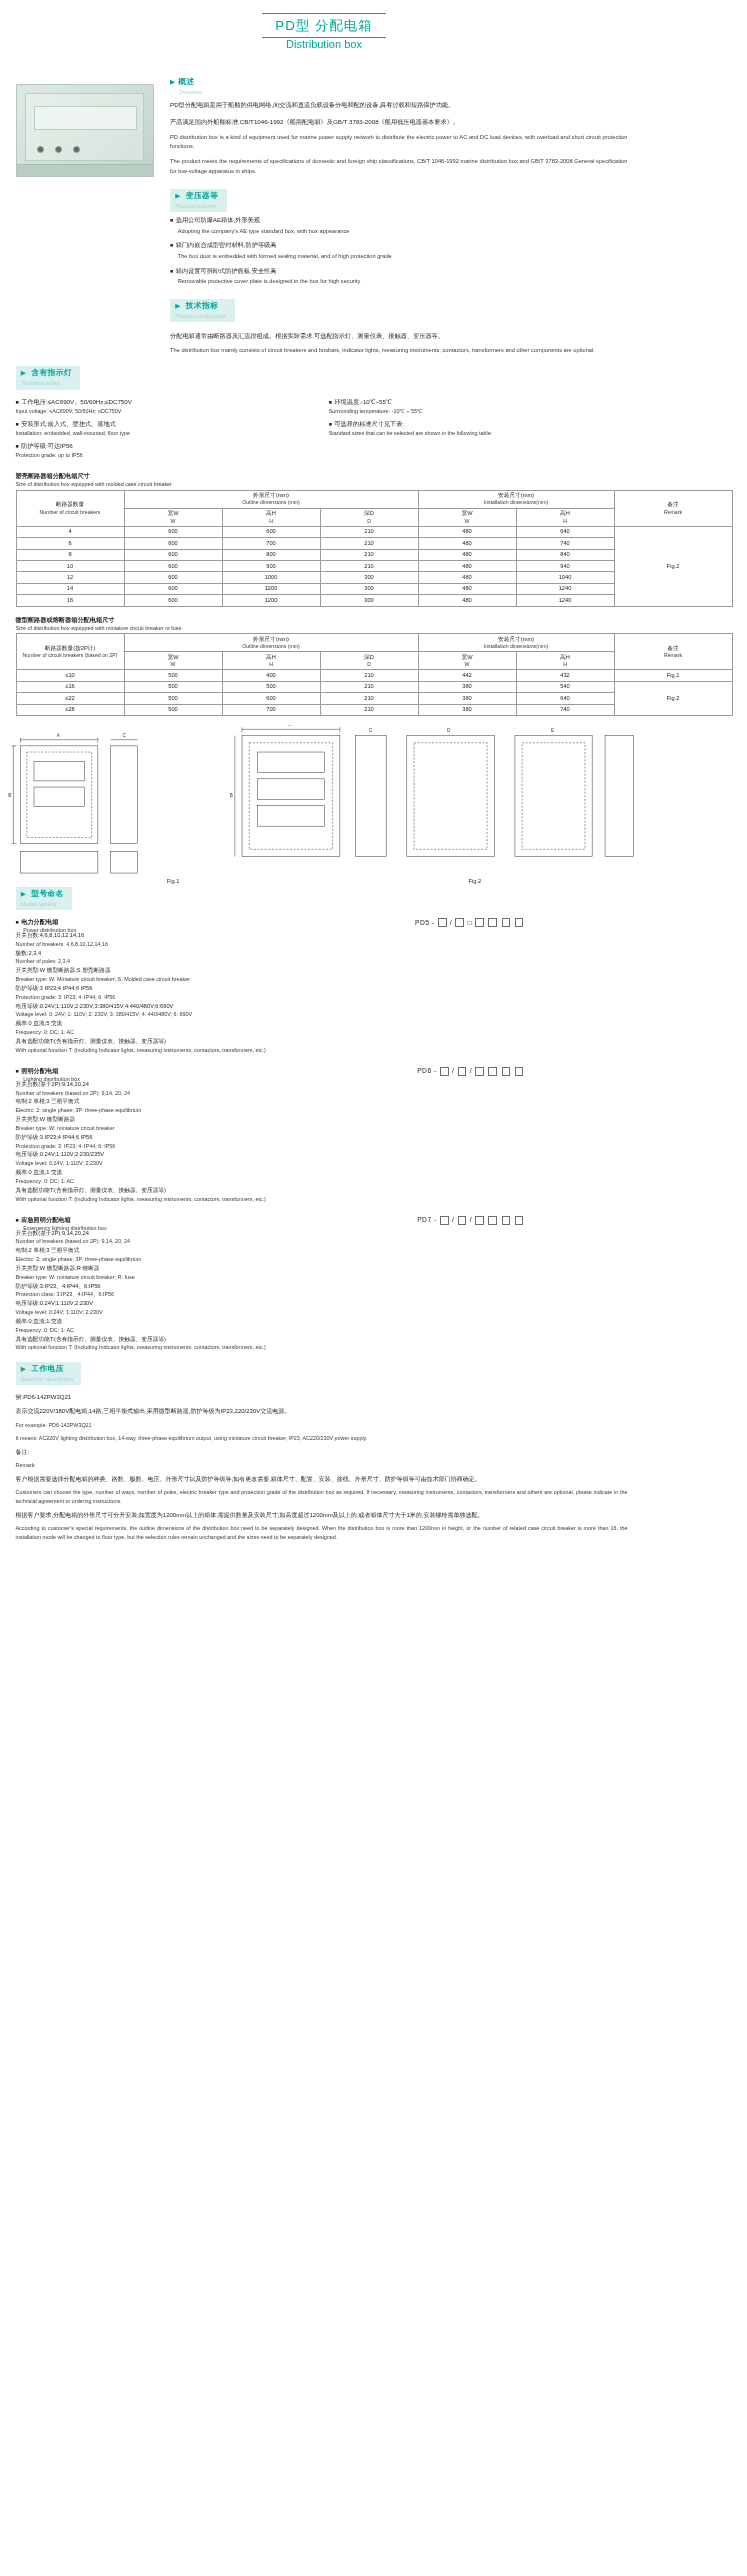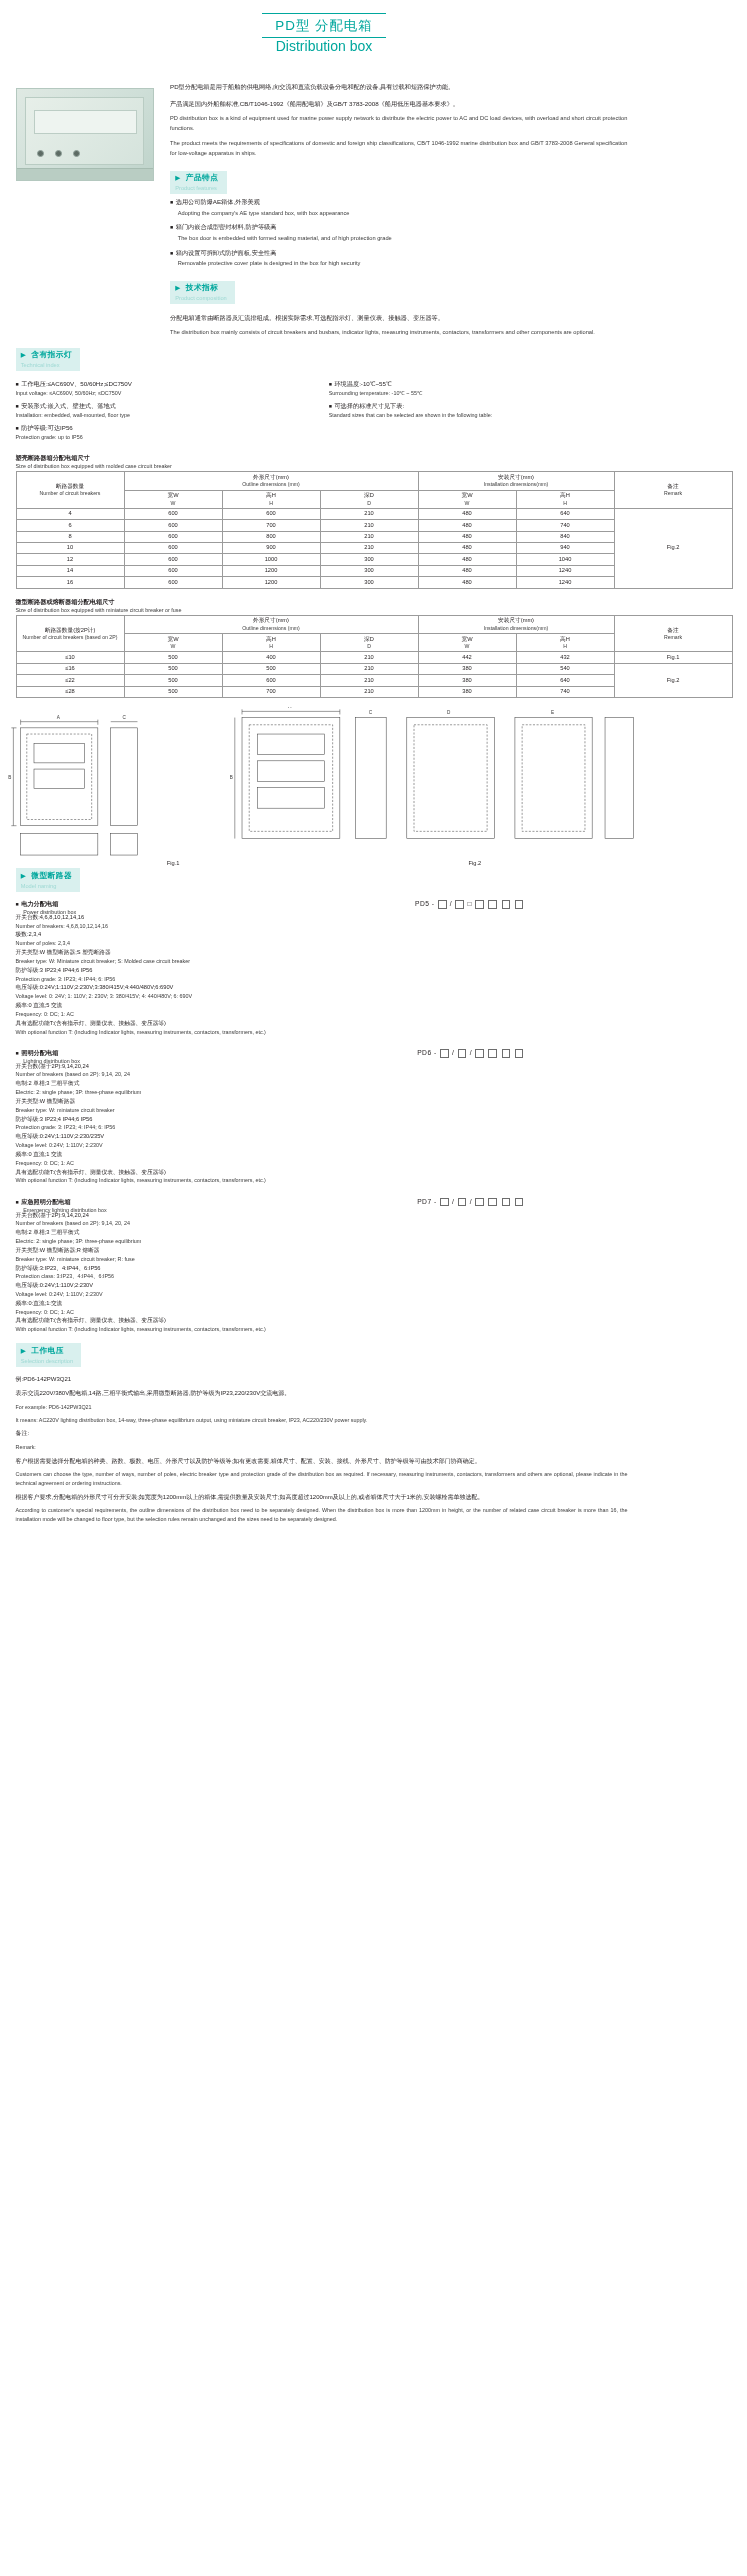--- a/index.html
+++ b/index.html
@@ -16,21 +16,21 @@
   .title-wrap { text-align: center; padding-top: 13.4px; padding-bottom: 3.1px; }
   .title-cn {
     display: inline-block;
     font-size: 13.4px;
     color: #00a79d;
     letter-spacing: 1px;
     border-top: 1px solid #00a79d;
     border-bottom: 1px solid #00a79d;
     padding: 2.6px 13.4px 2.1px 13.4px;
   }
-  .title-en { font-size: 14px; color: #00a79d; font-weight: normal; }
+  .title-en { font-size: 11px; color: #00a79d; font-weight: normal; }
 
   
   .sec-head { display: flex; align-items: flex-start; margin: 0 0 3.1px 0; }
   .sec-head .caret {
     color: #00a79d; font-size: 6.7px; line-height: 6.7px; margin-right: 3.1px; margin-top: 1.5px;
   }
   .sec-head .txt .cn { font-size: 7.7px; color: #00a79d; font-weight: bold; letter-spacing: 0.5px; }
   .sec-head .txt .en { font-size: 5.7px; color: #9fd9d4; }
 
   .sec-head-box {
@@ -147,31 +147,38 @@
         <div class="knob k1"></div>
         <div class="knob k2"></div>
         <div class="knob k3"></div>
         <div class="foot"></div>
       </div>
     </div>
 
     <div class="col-right">
 
       
+      <div class="sec-head">
+        <span class="caret">▶</span>
+        <span class="txt">
+          <span class="cn">概述</span><br>
+          <span class="en">Overview</span>
+        </span>
+      </div>
 
       <p class="cn">PD型分配电箱是用于船舶的供电网络,向交流和直流负载设备分电和配的设备,具有过载和短路保护功能。</p>
       <p class="cn">产品满足国内外船舶标准,CB/T1046-1992《船用配电箱》及GB/T 3783-2008《船用低压电器基本要求》。</p>
       <p class="en">PD  distribution  box  is  a  kind  of  equipment  used  for  marine  power  supply  network  to distribute the  electric  power  to AC  and DC  load devices,  with  overload  and short circuit protection functions.</p>
       <p class="en">The  product  meets  the  requirements  of  specifications  of  domestic  and  foreign  ship classifications, CB/T 1046-1992 marine distribution box and GB/T 3783-2008 General specification for low-voltage apparatus in ships.</p>
 
       
       <div class="sec-head sec-head-box" style="margin-top:7.2px;">
         <span class="caret">▶</span>
         <span class="txt">
-          <span class="cn">产品特点</span><br>
+          <span class="cn">变压器等</span><br>
           <span class="en">Product features</span>
         </span>
       </div>
 
       <ul class="feat">
         <li><span class="sq">■</span><span>选用公司防爆AE箱体,外形美观</span></li>
         <li class="en-line"><span>Adopting the company's AE type standard box, with box appearance</span></li>
         <li><span class="sq">■</span><span>箱门内嵌合成型密封材料,防护等级高</span></li>
         <li class="en-line"><span>The box door is embedded with formed sealing material, and of high protection grade</span></li>
         <li><span class="sq">■</span><span>箱内设置可拆卸式防护面板,安全性高</span></li>
@@ -496,21 +503,21 @@
     <div style="display:flex; justify-content:center; gap:289px; margin-top:-3.1px;">
       <div class="caption">Fig.1</div>
       <div class="caption">Fig.2</div>
     </div>
   </div>
 
   <div style="padding-left:15.5px; margin-top:6.2px;">
     <div class="sec-head sec-head-box">
       <span class="caret">▶</span>
       <span class="txt">
-        <span class="cn">微型断路器</span><br>
+        <span class="cn">型号命名</span><br>
         <span class="en">Model naming</span>
       </span>
     </div>
   </div>
 
   <div class="model-block">
     <div class="model-sub">
       <div class="cn"><span class="sq" style="font-size:5.2px; margin-right:2.6px;">■</span><span>电力分配电箱</span></div>
       <div class="en" style="padding-left:7.7px;">Power distribution box</div>
     </div>

